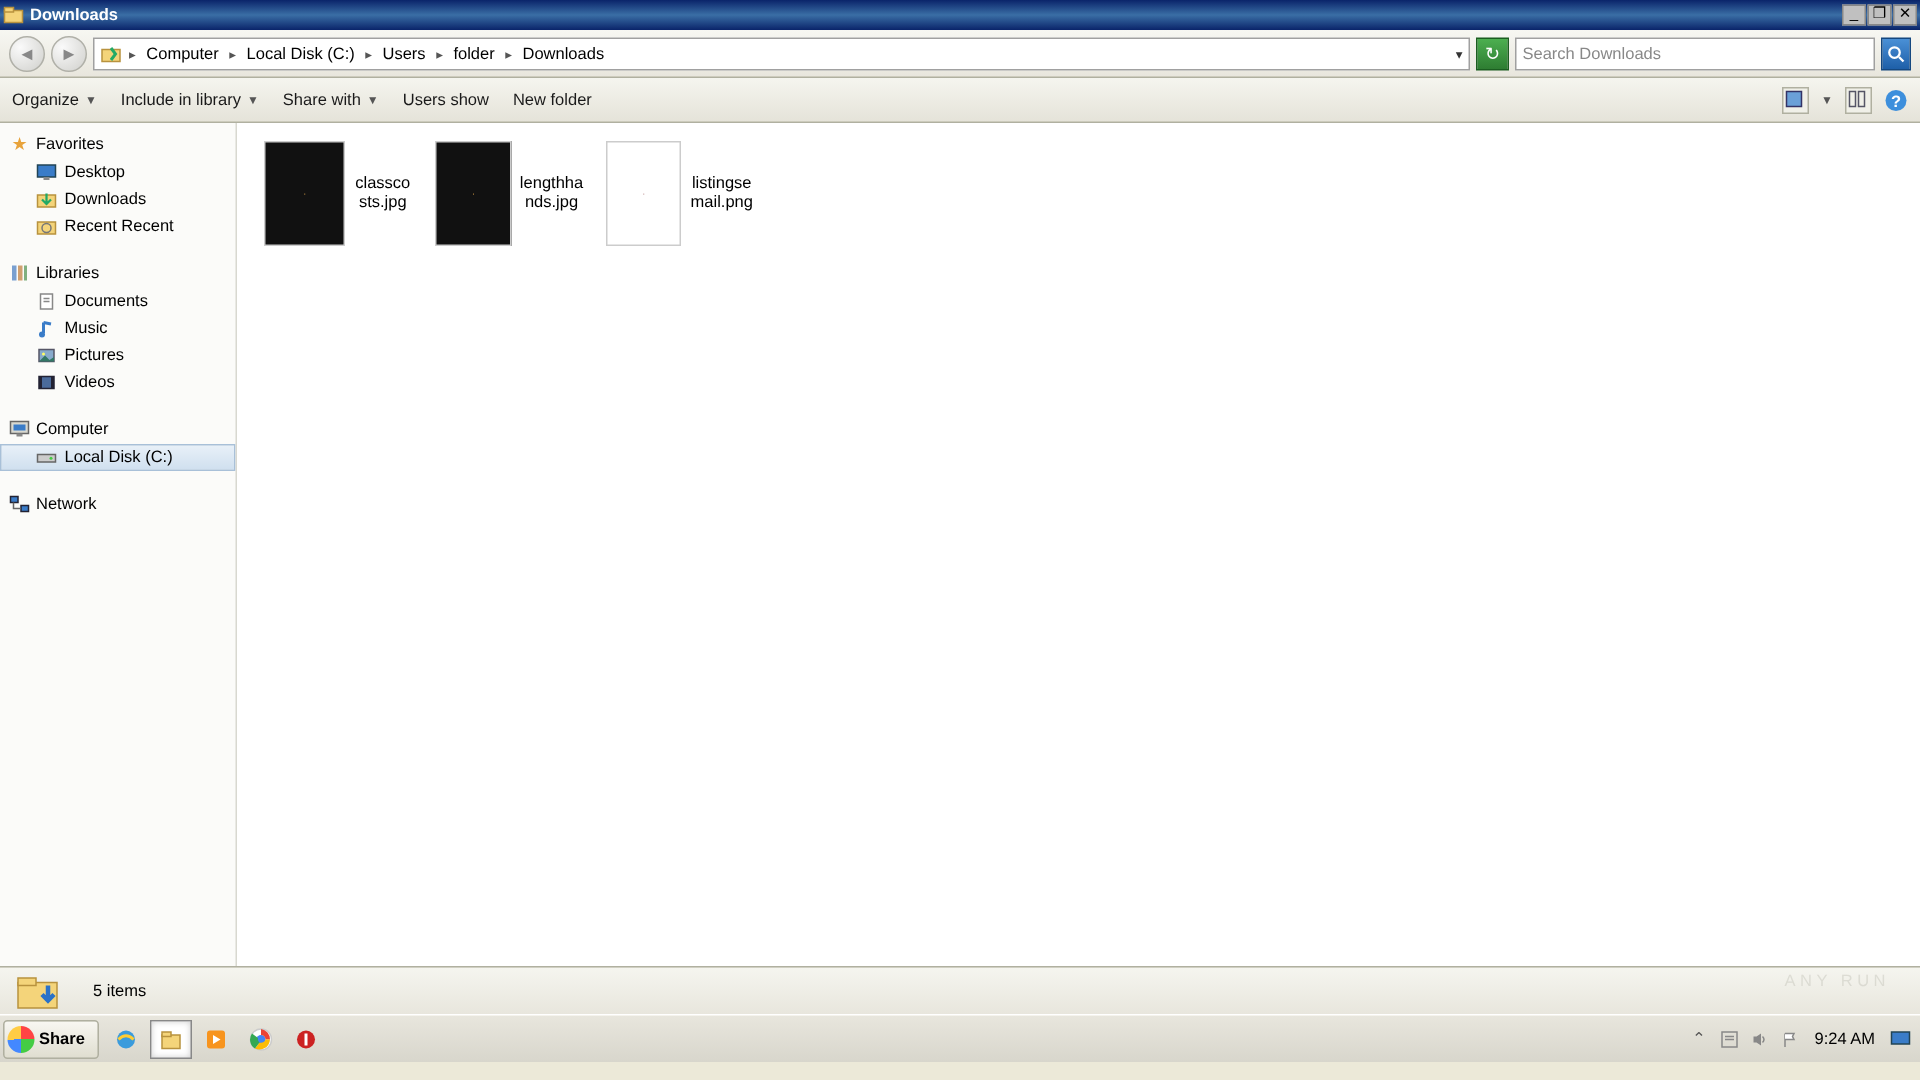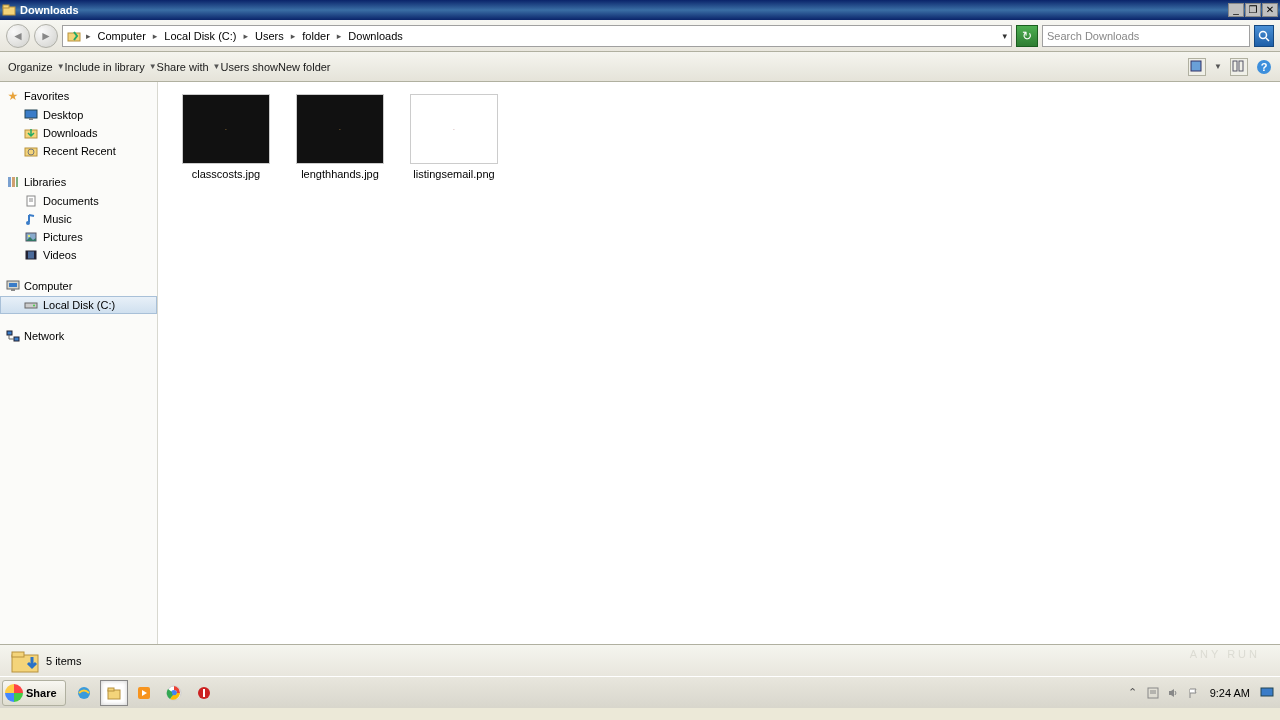--- a/index.html
+++ b/index.html
@@ -10,46 +10,46 @@
 .win-controls{display:flex;gap:1px}
 .win-btn{width:16px;height:14px;background:#c0c0c0;border:1px solid #888;display:flex;align-items:center;justify-content:center;font-size:10px;line-height:1;color:#000;cursor:default}
 .addrbar{height:32px;background:linear-gradient(#f7f7f2,#e8e6dd);border-bottom:1px solid #b0b0a0;display:flex;align-items:center;padding:3px 6px;gap:4px}
 .nav-btn{width:24px;height:24px;border-radius:50%;background:radial-gradient(circle at 30% 30%,#fafafa,#d0d0cc);border:1px solid #b0b0a8;display:flex;align-items:center;justify-content:center;font-size:12px;color:#888}
 .addr-field{flex:1;height:22px;background:#fff;border:1px solid #a0a0a0;display:flex;align-items:center;padding:0 4px;gap:3px;position:relative}
 .bc-icon{width:14px;height:14px}
 .bc-sep{color:#555;font-size:9px;padding:0 2px}
 .bc-item{padding:0 2px}
 .addr-drop{position:absolute;right:4px;font-size:9px;color:#333}
 .refresh-btn{width:22px;height:22px;background:linear-gradient(#4caf50,#2e7d32);border:1px solid #1b5e20;display:flex;align-items:center;justify-content:center;color:#fff;font-size:12px}
-.search-box{width:208px;height:22px;background:#fff;border:1px solid #a0a0a0;display:flex;align-items:center;padding:0 4px;color:#777}
+.search-box{width:240px;height:22px;background:#fff;border:1px solid #a0a0a0;display:flex;align-items:center;padding:0 4px;color:#777}
 .search-input{flex:1;border:none;outline:none;color:#333;background:transparent}
 .search-input::placeholder{color:#888}
 .search-go{width:20px;height:22px;background:linear-gradient(#4a90d6,#1e5fa8);border:1px solid #154880;display:flex;align-items:center;justify-content:center;color:#fff}
-.cmdbar{height:30px;background:linear-gradient(#f5f5ef,#e5e3d9);border-bottom:1px solid #b0b0a0;display:flex;align-items:center;padding:0 8px;gap:0}
+.cmdbar{height:30px;background:linear-gradient(#f5f5ef,#e5e3d9);border-bottom:1px solid #b0b0a0;display:flex;align-items:center;padding:0 8px;gap:16px}
 .cmd-item{display:flex;align-items:center;gap:4px;color:#1a1a1a}
 .cmd-arrow{font-size:8px;color:#555}
 .cmdbar-right{margin-left:auto;display:flex;gap:8px;align-items:center}
 .view-btn{width:18px;height:18px;border:1px solid #b0b0a0;background:#f0f0e8}
 .content{display:flex;height:562px;background:#fff}
 .sidebar{width:158px;border-right:1px solid #d8d8d0;background:#fbfbf9;padding-top:4px;overflow:hidden}
 .tree-group{margin-bottom:12px}
 .tree-header{display:flex;align-items:center;gap:4px;padding:3px 6px}
 .tree-header.fav .ico{color:#e8a33b}
 .tree-item{display:flex;align-items:center;gap:5px;padding:2px 4px 2px 24px}
 .tree-item.selected{background:linear-gradient(#e8f0f8,#d0e0ef);border:1px solid #a8c0d8;padding:1px 3px 1px 23px}
 .ico{width:14px;height:14px;display:inline-flex;align-items:center;justify-content:center;font-size:12px}
 .main-area{flex:1;padding:12px 18px;display:flex;gap:14px;align-items:flex-start}
-.file-item{width:100px;display:flex;flex-direction:column;align-items:center;gap:4px}
+.file-item{width:100px;display:flex;align-items:center;gap:4px}
 .thumb{width:88px;height:70px;border:1px solid #ccc;display:flex;align-items:center;justify-content:center;font-size:7px;overflow:hidden}
 .thumb.doc{width:62px;height:82px;background:#fff;border:1px solid #bbb;position:relative}
 .thumb.doc::after{content:"";position:absolute;top:0;right:0;width:18px;height:18px;background:linear-gradient(135deg,#fff 48%,#ddd 50%);border-left:1px solid #ccc;border-bottom:1px solid #ccc}
 .thumb.dark{background:#111;color:#a67c3a}
 .thumb.light{background:#fff;color:#caa}
 .file-name{text-align:center;word-break:break-all;line-height:1.2}
-.statusbar{height:32px;background:linear-gradient(#f5f5ef,#e8e6dd);border-top:1px solid #b0b0a0;display:flex;align-items:center;padding:0 10px;gap:4px}
+.statusbar{height:32px;background:linear-gradient(#f5f5ef,#e8e6dd);border-top:1px solid #b0b0a0;display:flex;align-items:center;padding:0 10px;gap:20px}
 .status-icon{width:32px;height:28px;position:relative}
 .taskbar{height:32px;background:linear-gradient(#e8e6dd,#d8d6cc);border-top:1px solid #fff;display:flex;align-items:center;padding:0 2px}
 .start-btn{height:26px;padding:0 8px 0 2px;background:linear-gradient(#f8f7f2,#e0ded0);border:1px solid #b0b0a0;border-radius:3px;display:flex;align-items:center;gap:3px;font-weight:bold}
 .start-orb{width:18px;height:18px;border-radius:50%;background:conic-gradient(#f44 0 25%,#4c4 25% 50%,#48f 50% 75%,#fc4 75% 100%)}
 .tb-items{display:flex;gap:2px;margin-left:4px}
 .tb-item{width:28px;height:26px;border:1px solid transparent;display:flex;align-items:center;justify-content:center;font-size:15px}
 .tb-item.active{background:#fff;border:1px solid #888;box-shadow:inset 0 0 4px #ccc}
 .systray{margin-left:auto;display:flex;align-items:center;gap:6px;padding-right:4px}
 .tray-ico{width:14px;height:14px;display:flex;align-items:center;justify-content:center;font-size:11px;color:#555}
 .clock{font-size:11px;padding:0 4px}

